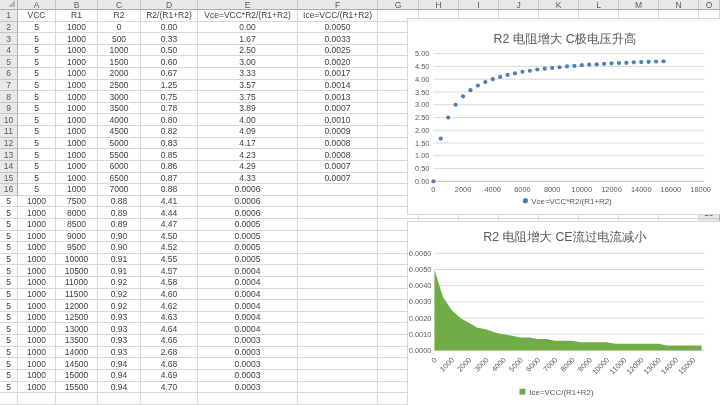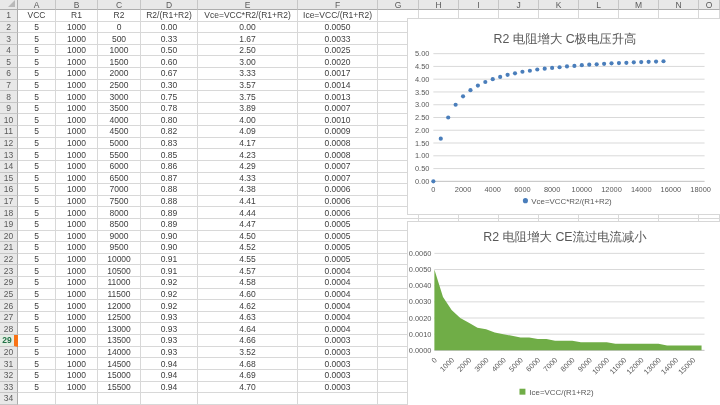--- a/index.html
+++ b/index.html
@@ -149,21 +149,21 @@
       <div class="cell"></div>
       <div class="cell"></div>
       <div class="cell"></div>
       <div class="cell"></div>
       <div class="cell"></div>
       <div class="cell"></div>
       <div class="rh">7</div>
       <div class="cell">5</div>
       <div class="cell">1000</div>
       <div class="cell">2500</div>
-      <div class="cell">0.30</div>
+      <div class="cell">1.25</div>
       <div class="cell">3.57</div>
       <div class="cell">0.0014</div>
       <div class="cell"></div>
       <div class="cell"></div>
       <div class="cell"></div>
       <div class="cell"></div>
       <div class="cell"></div>
       <div class="cell"></div>
       <div class="cell"></div>
       <div class="cell"></div>
@@ -294,21 +294,20 @@
       <div class="cell"></div>
       <div class="cell"></div>
       <div class="cell"></div>
       <div class="cell"></div>
       <div class="cell"></div>
       <div class="rh">16</div>
       <div class="cell">5</div>
       <div class="cell">1000</div>
       <div class="cell">7000</div>
       <div class="cell">0.88</div>
-      <div class="cell">4.38</div>
       <div class="cell">0.0006</div>
       <div class="cell"></div>
       <div class="cell"></div>
       <div class="cell"></div>
       <div class="cell"></div>
       <div class="cell"></div>
       <div class="cell"></div>
       <div class="cell"></div>
       <div class="cell"></div>
       <div class="cell"></div>
@@ -518,21 +517,21 @@
       <div class="cell"></div>
       <div class="cell"></div>
       <div class="cell"></div>
       <div class="cell"></div>
       <div class="cell"></div>
       <div class="rh">20</div>
       <div class="cell">5</div>
       <div class="cell">1000</div>
       <div class="cell">14000</div>
       <div class="cell">0.93</div>
-      <div class="cell">3.52</div>
+      <div class="cell">2.68</div>
       <div class="cell">0.0003</div>
       <div class="cell"></div>
       <div class="cell"></div>
       <div class="cell"></div>
       <div class="cell"></div>
       <div class="cell"></div>
       <div class="cell"></div>
       <div class="cell"></div>
       <div class="cell"></div>
       <div class="cell"></div>

